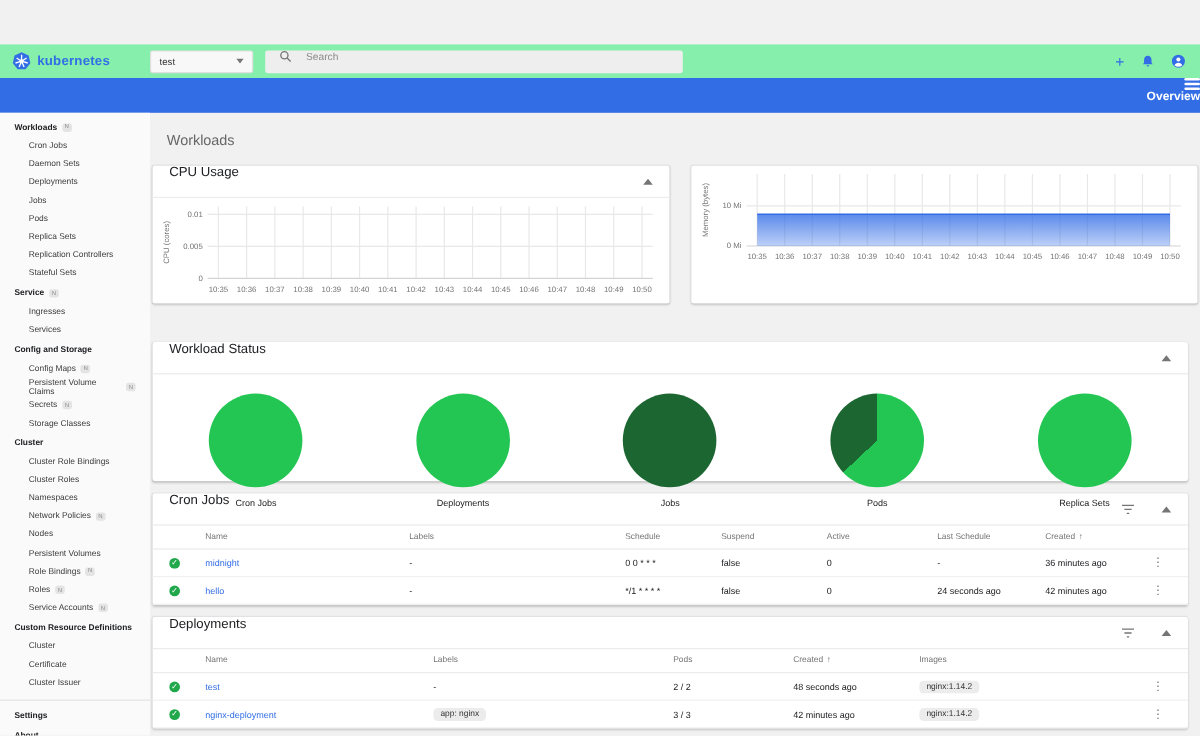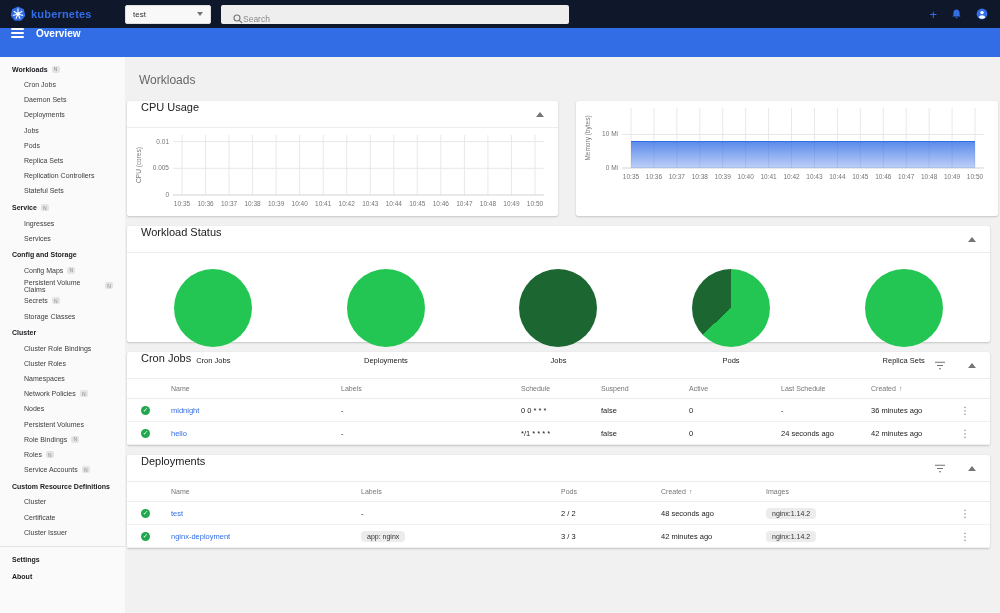--- a/index.html
+++ b/index.html
@@ -1,34 +1,34 @@
 <!DOCTYPE html>
 <html><head>
 <meta charset="utf-8">
 <style>
   * { box-sizing: border-box; margin: 0; padding: 0; }
   html,body { width:1000px; height:613px; overflow:hidden; }
   body { font-family:"Liberation Sans", sans-serif; background:#f1f1f1; color:#212121; }
 
   
-  .topbar { height:28px; background:#0f172a; display:flex; align-items:center; }
+  .topbar { height:28px; background:#86efac; display:flex; align-items:center;margin-top:37px; }
   .logo { width:125px; display:flex; align-items:center; gap:5px; padding-left:10px; }
   .logo-text { color:#326de6; font-size:11px; font-weight:bold; letter-spacing:0.2px; }
   .ns-select { width:86px; height:19px; background:#f8f8f8; border:1px solid #e0e0e0; border-radius:2px;
     display:flex; align-items:center; justify-content:space-between; padding:0 7px; font-size:8px; color:#333; }
   .caret-down { width:0; height:0; border-left:3.5px solid transparent; border-right:3.5px solid transparent; border-top:4px solid #757575; }
   .search-box { margin-left:10px; width:348px; height:19px; background:#eeeeee; border-radius:2px;
-    display:flex; align-items:flex-end; padding-left:12px; }
+    display:flex; align-items:flex-start; padding-left:12px; gap:12px; }
   .search-box input { border:none; outline:none; background:transparent; font-size:8.5px; color:#333; width:250px; font-family:inherit; }
   .search-box input::placeholder { color:#8a8a8a; }
   .topbar-right { margin-left:auto; display:flex; align-items:center; gap:14px; padding-right:12px; }
   .plus-glyph { color:#326de6; font-size:13px; line-height:1; font-weight:400; }
 
   
-  .appbar { height:29px; background:#326de6; display:flex; align-items:flex-start; gap:12px; padding-left:11px; }
+  .appbar { height:29px; background:#326de6; display:flex; align-items:flex-end; padding-left:11px;flex-direction:column; }
   .hamburger { display:flex; flex-direction:column; gap:2.5px; width:13px; }
   .hamburger span { height:1.6px; background:#fff; border-radius:1px; }
   .appbar-title { color:#fff; font-size:10px; font-weight:bold; }
 
   
   .layout { display:flex; height:556px; }
   .sidebar { width:125px; background:#fafafa; padding-top:3px; flex-shrink:0; overflow:hidden; }
   .section-label { display:flex; align-items:center; gap:4px; padding:5px 12px 4px 12px; font-size:7px; font-weight:bold; color:#202124; height:17px; }
   .nav-item { display:flex; align-items:center; gap:4px; padding:0 12px 0 24px; font-size:7px; color:#3c3c3c; height:15.2px; cursor:pointer; }
   .n-badge { display:inline-flex; align-items:center; justify-content:center; width:8px; height:7px;
@@ -42,21 +42,21 @@
   .card { background:#fff; border-radius:2px; box-shadow:0 1px 2px rgba(0,0,0,0.18), 0 0 1px rgba(0,0,0,0.1); }
   .card-header { height:27px; display:flex; padding:0 14px; border-bottom:1px solid #ececec; }
   .card-title { font-size:11px; color:#202124; font-weight:500; }
   .header-icons { margin-left:auto; display:flex; align-items:center; gap:22px; }
   .collapse-arrow { width:0; height:0; border-left:4px solid transparent; border-right:4px solid transparent; border-bottom:5px solid #757575; }
 
   .charts-row { display:flex; gap:18px; }
   .chart-card { flex:1; height:115px; }
   .chart-body { height:87px; padding:0 4px; }
 
-  .status-card { margin-top:10px; height:116px; }
+  .status-card { margin-top:32px; height:116px; }
   .pies { display:flex; height:127px; align-items:center; }
   .pie-cell { flex:1; display:flex; flex-direction:column; align-items:center; gap:9px; }
   .pie { width:78px; height:78px; border-radius:50%; }
   .pie-label { font-size:7.5px; color:#202124; }
 
   
   .table-card { margin-top:10px; }
   .thead { display:grid; align-items:center; height:20px; padding:0 14px; border-bottom:1px solid #ececec;
     font-size:7px; color:#757575; }
   .trow { display:grid; align-items:center; height:23px; padding:0 14px; border-bottom:1px solid #f0f0f0;

